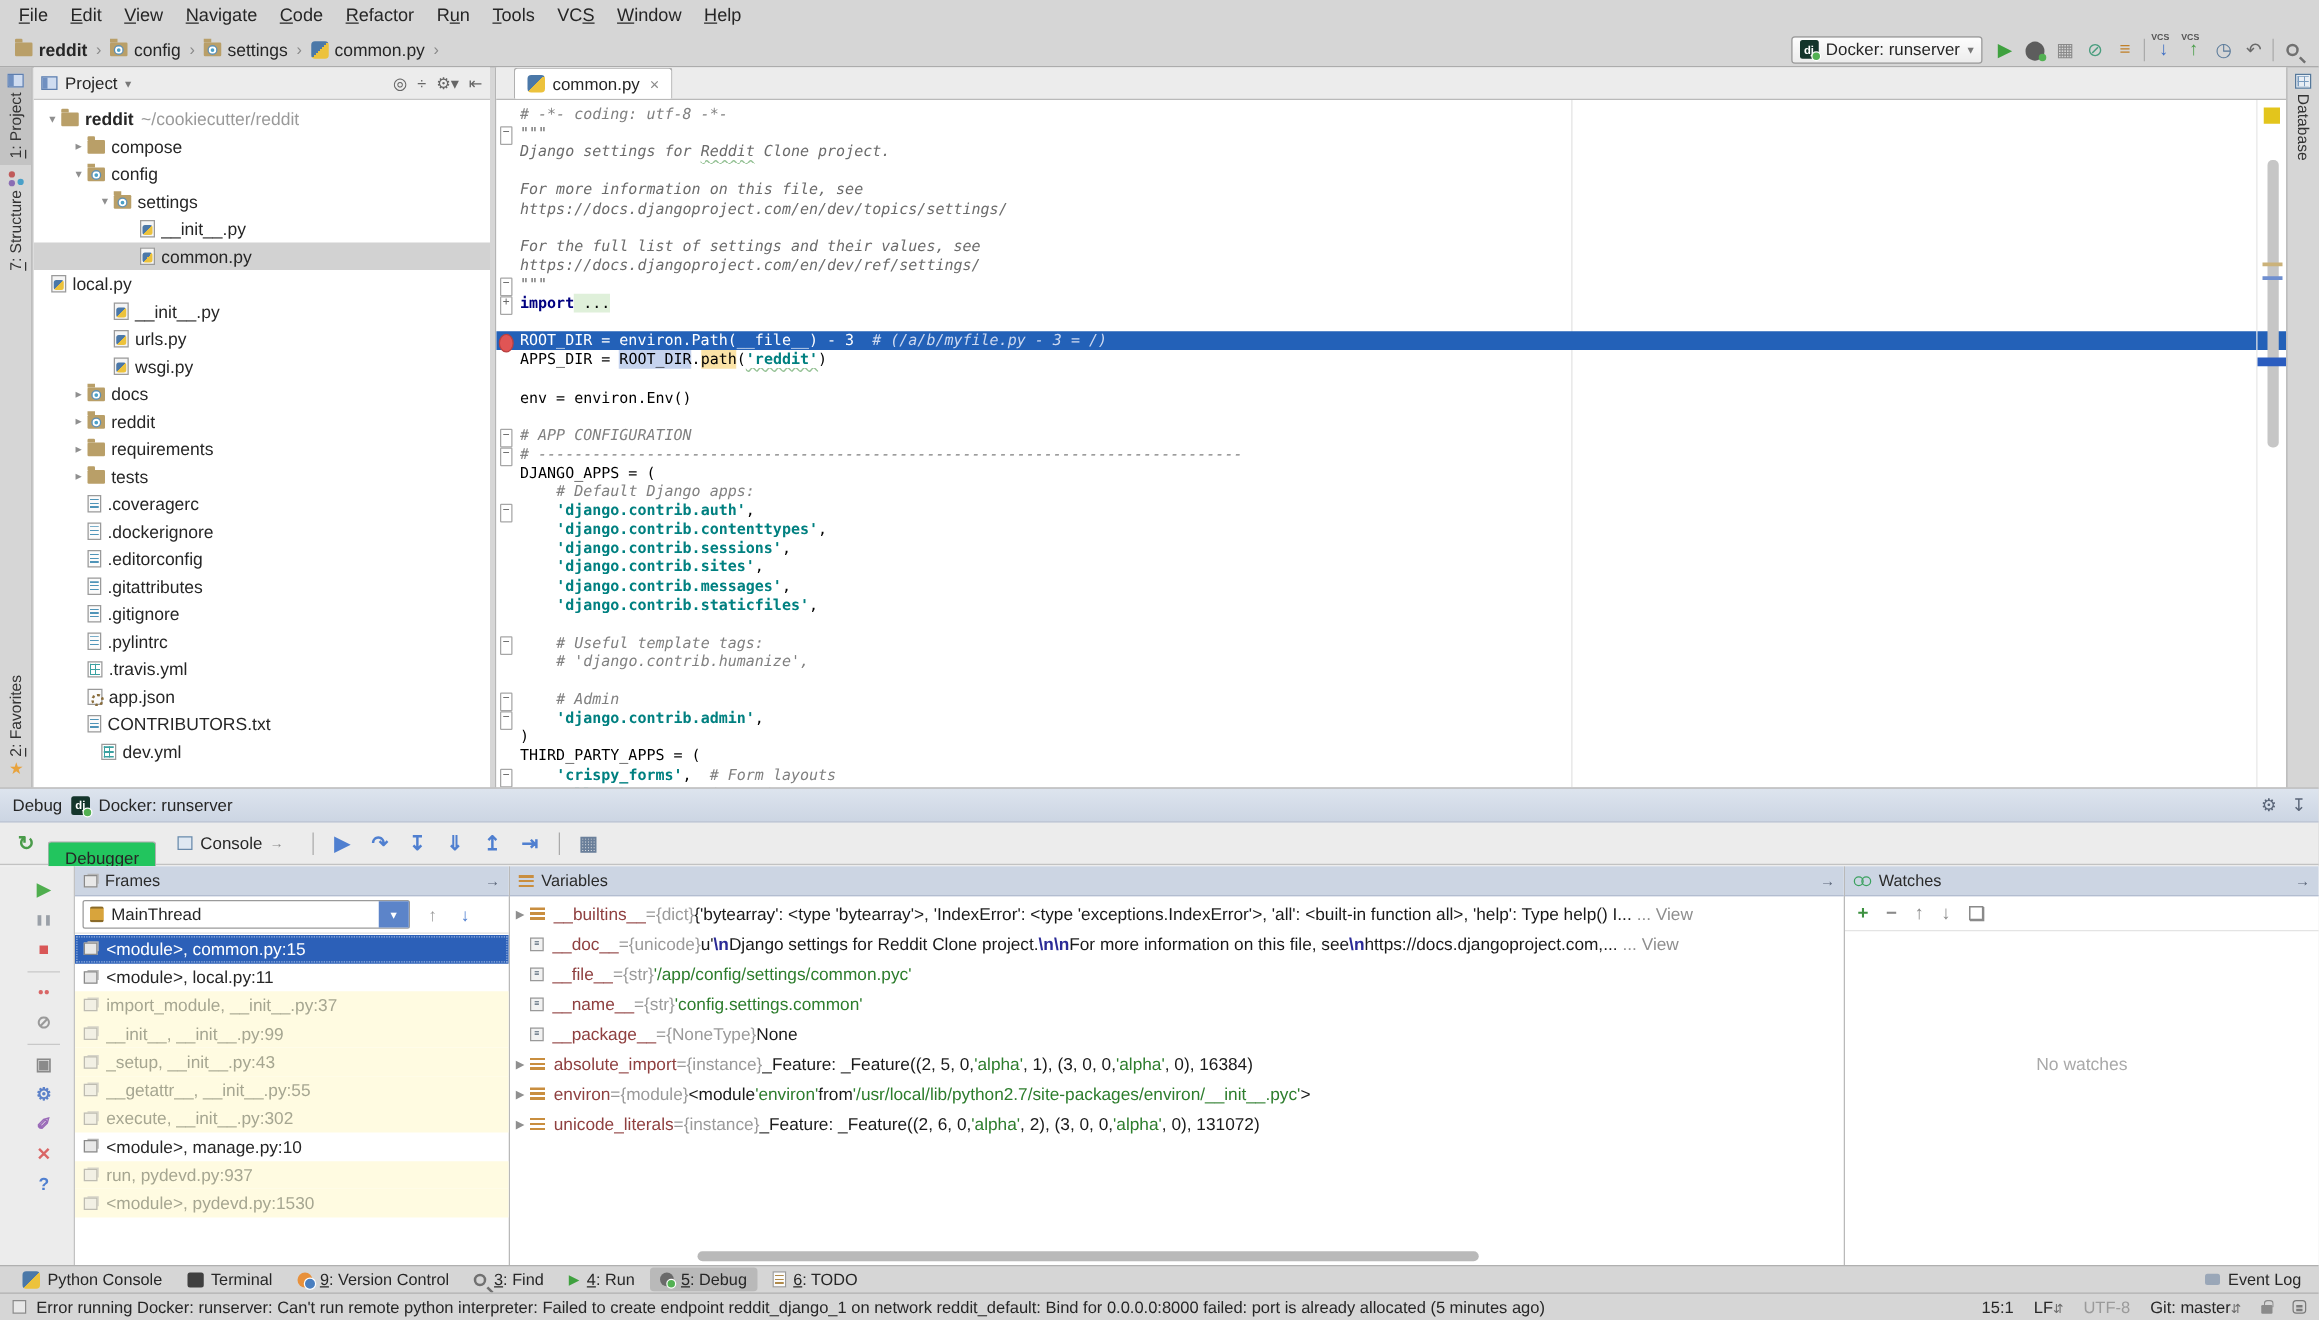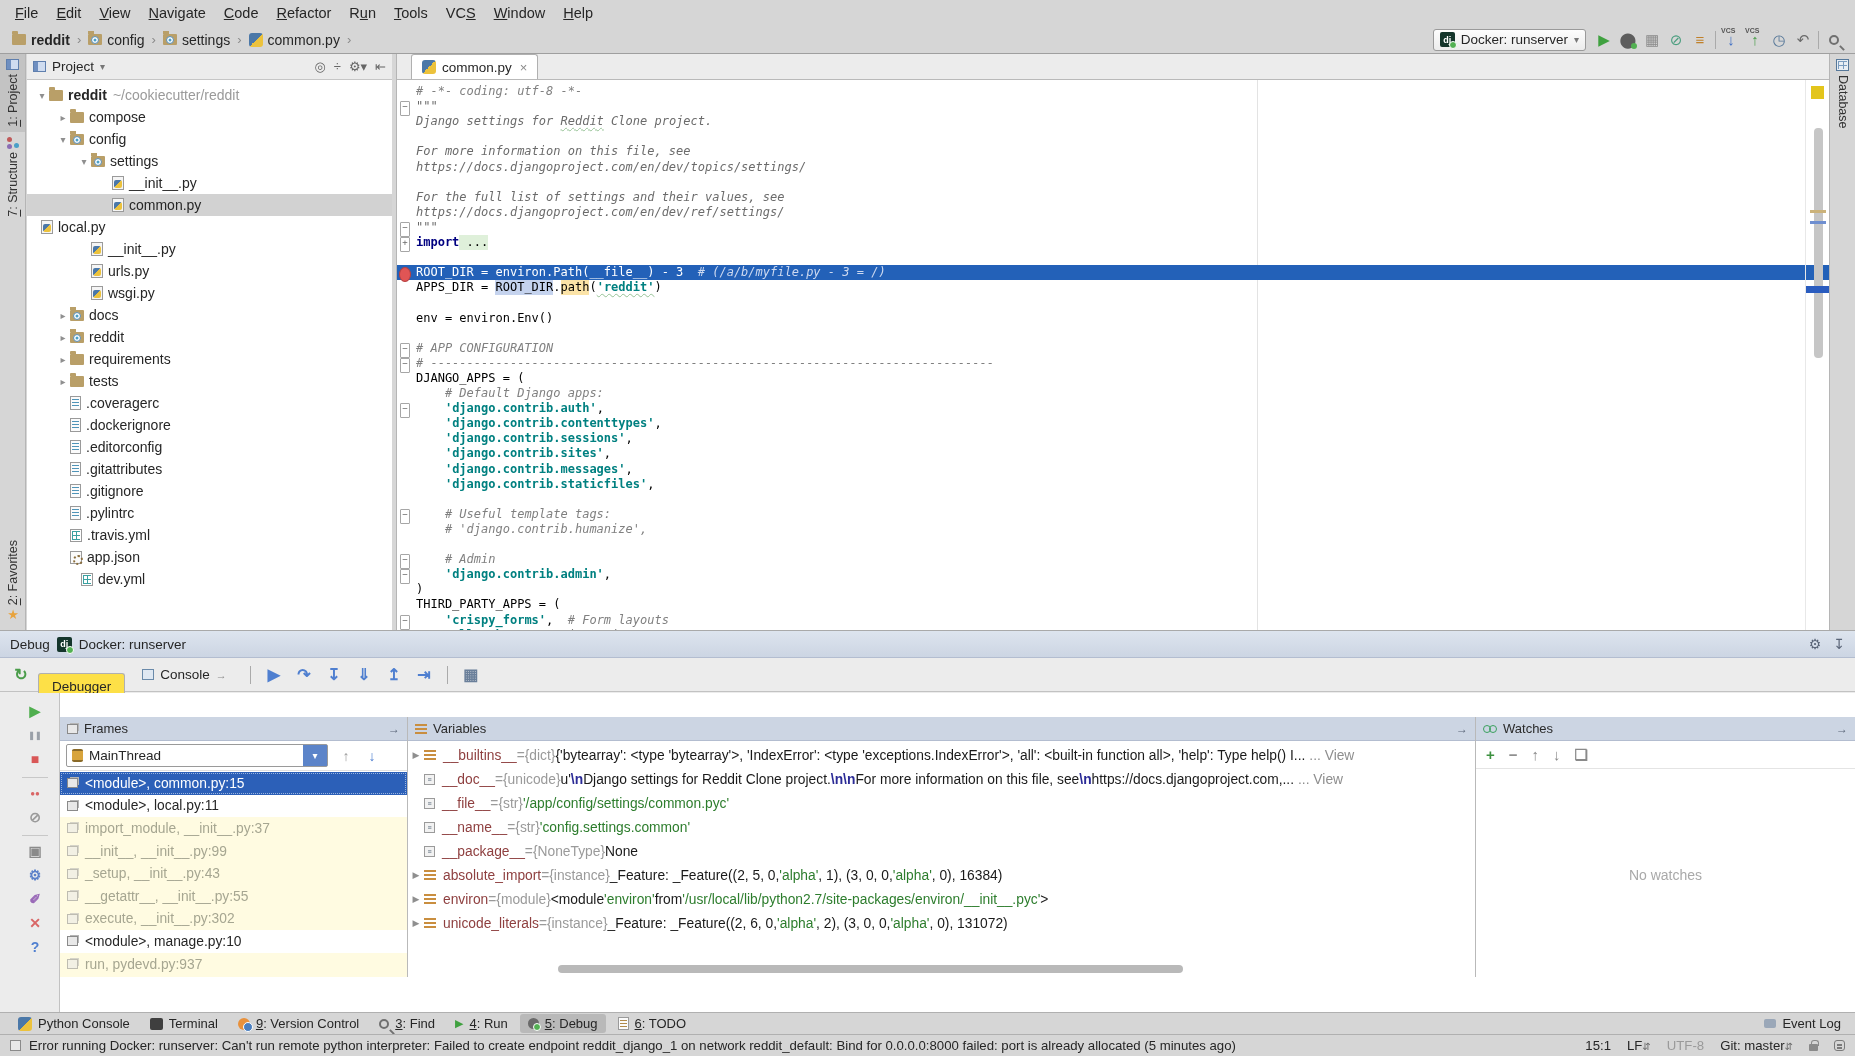--- a/index.html
+++ b/index.html
@@ -126,29 +126,29 @@
   .sb-mark-tan { position:absolute; left:4px; top:130px; width:16px; height:3px; background:#cbb27a; }
   .sb-mark-blue { position:absolute; left:4px; top:141px; width:16px; height:3px; background:#6f8fd0; }
   .sb-exec { position:absolute; left:0px; top:206px; width:24px; height:7px; background:#2a5cbf; }
 
   
   #debug-panel { position:absolute; left:0; top:630px; width:1855px; height:382px; background:#ececec; border-top:1px solid #a9a9a9; }
   #debug-titlebar { height:27px; background:linear-gradient(#dde4ee,#ccd5e3); border-bottom:1px solid #b3bdd0; display:flex; align-items:center; gap:7px; padding:0 10px; font-size:13.5px; }
   #debug-titlebar .ticons { margin-left:auto; display:flex; gap:12px; color:#5a6activities578; color:#5a6578; font-size:14px; }
   #debug-tabsrow { height:34px; display:flex; align-items:center; gap:4px; padding-left:8px; border-bottom:1px solid #c2c2c2; }
   .dtab { display:flex; align-items:center; gap:6px; padding:5px 13px; font-size:13.5px; border-radius:3px 3px 0 0; }
-  .dtab.active { background:#fde047; border:1px solid #b0b0b0; border-bottom:1px solid #fdfdfd; margin-bottom:-1px;margin-top:23px; }
+  .dtab.active { background:#22c55e; border:1px solid #b0b0b0; border-bottom:1px solid #fdfdfd; margin-bottom:-1px;margin-top:23px; }
   .dtab .suffix { color:#8a8a8a; font-size:11px; }
   .stepico { width:26px; height:24px; display:flex; align-items:center; justify-content:center; font-size:16px; font-weight:bold; }
   #debug-body { position:absolute; left:0; top:62px; width:1855px; height:320px; background:#fff; }
   #debug-rail { position:absolute; left:0; top:0; width:60px; height:320px; background:#ececec; border-right:1px solid #c2c2c2; }
   #debug-rail .railico { position:absolute; left:24px; width:22px; height:20px; display:flex; align-items:center; justify-content:center; font-size:14px; font-weight:bold; }
   #debug-rail .railsep { position:absolute; left:22px; width:26px; height:1px; background:#c8c8c8; }
 
-  .sub-panel { position:absolute; top:0; height:260px; background:#fff;margin-top:24px; }
+  .sub-panel { position:absolute; top:0; height:320px; background:#fff; }
   #frames-panel { left:60px; width:348px; border-right:1px solid #b9b9b9; }
   #vars-panel { left:408px; width:1068px; border-right:1px solid #b9b9b9; }
   #watches-panel { left:1476px; width:379px; }
   .mini-header { height:24px; background:#ccd5e3; border-bottom:1px solid #b3bdd0; display:flex; align-items:center; gap:6px; padding:0 7px; font-size:13px; color:#2a2a2a; }
   .mini-header .pin { margin-left:auto; color:#5a6578; font-size:12px; }
 
   #thread-row { height:30px; display:flex; align-items:center; padding:3px 6px; gap:6px; border-bottom:1px solid #e0e0e0; }
   #thread-combo { flex:none; width:262px; height:23px; background:#fff; border:1px solid #9a9a9a; border-radius:2px; display:flex; align-items:center; gap:6px; padding-left:5px; font-size:13.5px; position:relative; }
   #thread-combo .dd { position:absolute; right:0; top:0; width:24px; height:21px; background:#5c84c9; color:#fff; display:flex; align-items:center; justify-content:center; font-size:10px; }
   .arrbtn { width:24px; height:22px; display:flex; align-items:center; justify-content:center; font-size:14px; font-weight:bold; }
@@ -401,20 +401,25 @@
           </div>
           <div class="tree-row" data-name="tree-item--travis-yml" style="padding-left: 29px;">
             <span class="tarrow" data-name="tree-arrow-icon"></span>
             <span class="i i-grid" data-name="yml-icon"></span>
             <span class="tlabel" data-name="tree-item-label">.travis.yml</span>
           </div>
           <div class="tree-row" data-name="tree-item-app-json" style="padding-left: 29px;">
             <span class="tarrow" data-name="tree-arrow-icon"></span>
             <span class="i i-gearfile" data-name="json-icon"></span>
             <span class="tlabel" data-name="tree-item-label">app.json</span>
+          </div>
+          <div class="tree-row" data-name="tree-item-CONTRIBUTORS-txt" style="padding-left: 29px;">
+            <span class="tarrow" data-name="tree-arrow-icon"></span>
+            <span class="i i-file" data-name="file-icon"></span>
+            <span class="tlabel" data-name="tree-item-label">CONTRIBUTORS.txt</span>
           </div>
           <div class="tree-row" data-name="tree-item-dev-yml" style="padding-left: 40px;">
             <span class="tarrow" data-name="tree-arrow-icon"></span>
             <span class="i i-grid" data-name="yml-icon"></span>
             <span class="tlabel" data-name="tree-item-label">dev.yml</span>
           </div>
         </div>
     </div>
     <div id="splitter" data-name="panel-splitter"></div>
 

